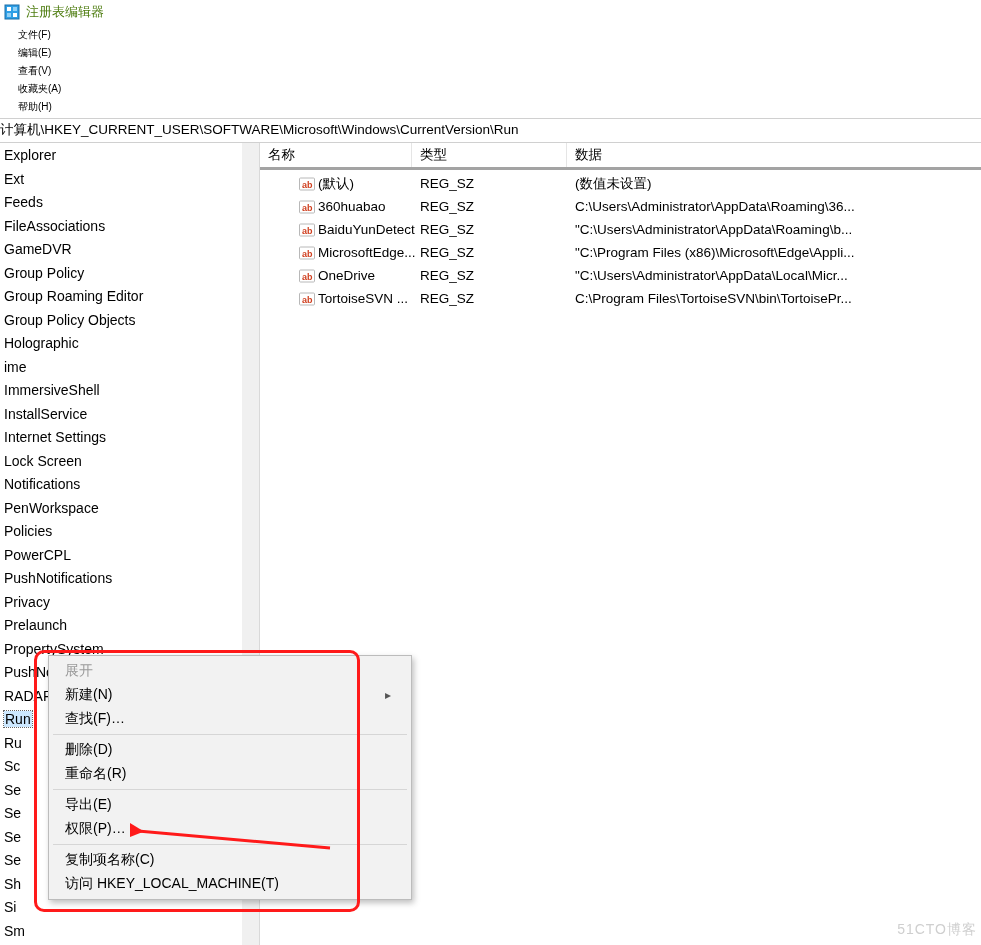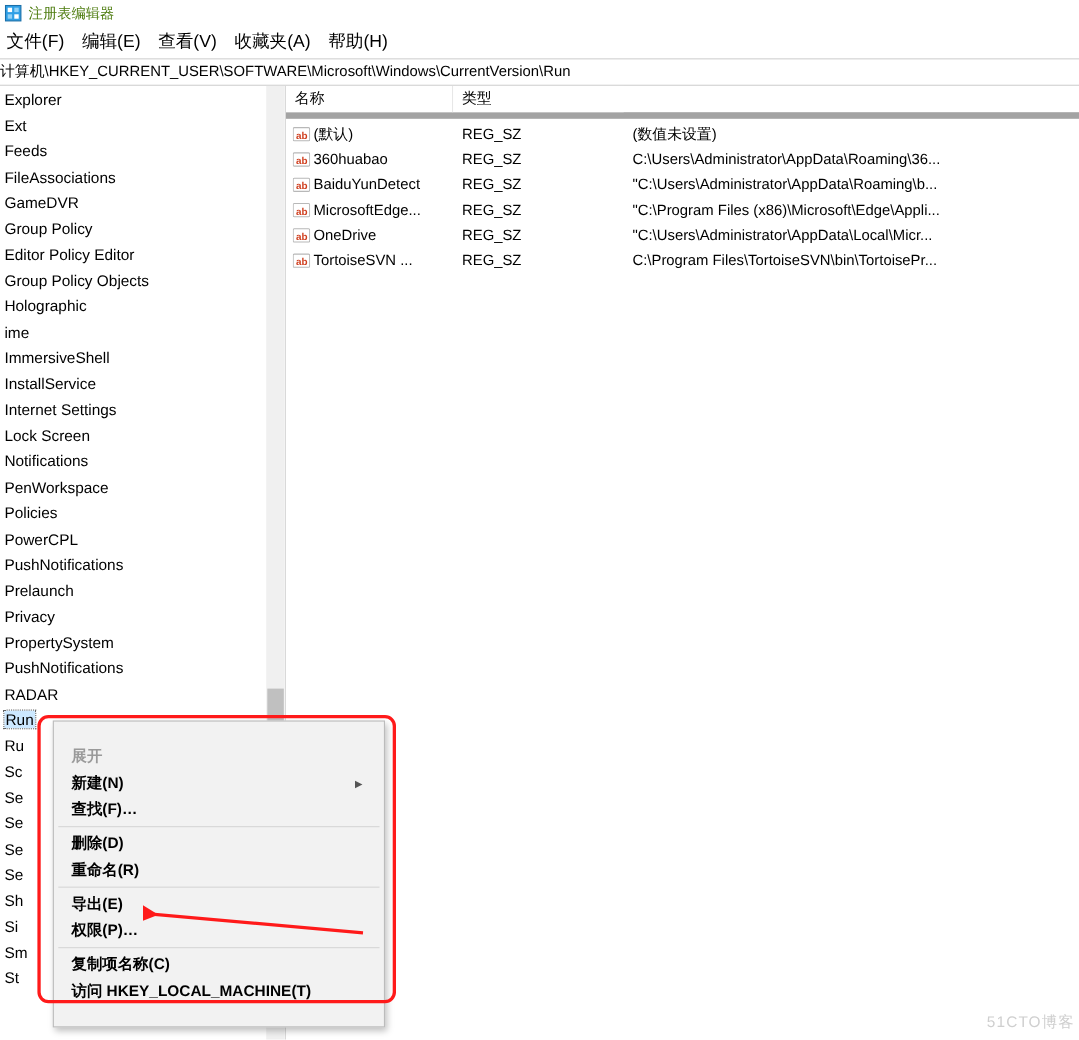--- a/index.html
+++ b/index.html
@@ -26,22 +26,23 @@
     margin-right: 6px;
     display: inline-flex;
     align-items: center;
     justify-content: center;
   }
   .titlebar .app-icon svg { width: 16px; height: 16px; }
   .titlebar .title { font-size: 13px; color: #4d7c0f; }
   
   .menubar {
     display: flex;
-    padding: 2px 0;
-    font-size: 16px;
+    padding: 2px 12px;
+    font-size: 10px;
+    flex-direction: column;
   }
   .menubar .menu-item {
     padding: 2px 10px 2px 6px;
     cursor: default;
   }
   
   .addressbar {
     border-top: 1px solid #d0d0d0;
     border-bottom: 1px solid #d0d0d0;
     padding: 2px 4px 3px 0;
@@ -95,21 +96,21 @@
     background: #c0c0c0;
   }
   
   .list-pane {
     flex: 1;
     overflow: hidden;
     position: relative;
   }
   .list-header {
     display: flex;
-    border-bottom: 6px solid #a3a3a3;
+    border-bottom: 3px solid #a3a3a3;
     font-size: 13.5px;
   }
   .list-header .col {
     padding: 3px 8px;
     border-right: 1px solid #e5e5e5;
     background: #fff;
     cursor: default;
   }
   .list-header .col:last-child { border-right: none; }
   .col-name { width: 152px; }
@@ -123,34 +124,33 @@
     line-height: 23px;
     cursor: default;
     padding-left: 6px;
   }
   .list-row .cell { white-space: nowrap; overflow: hidden; text-overflow: ellipsis; }
   .list-row .cell.name {
     width: 154px; display: flex; align-items: center; gap: 3px;
   }
   .list-row .cell.type { width: 155px; }
   .list-row .cell.data { flex: 1; }
-  .reg-icon { width: 16px; height: 16px; flex: 0 0 16px; display: inline-flex; align-items:center; justify-content:center; }
+  .reg-icon { width: 16px; height: 16px; flex: 0 0 16px; display: inline-flex; align-items:center; justify-content:center;margin-left:33px; }
   
   .context-menu {
     position: absolute;
     left: 48px;
     top: 655px;
-    width: 302px;
+    width: 364px;
     background: #f2f2f2;
     border: 1px solid #bcbcbc;
     box-shadow: 2px 3px 6px rgba(0,0,0,0.25);
-    padding: 20px 2px;
+    padding: 3px 2px;
     z-index: 20;
     font-size: 14px;
-    font-weight: bold;
   }
   .context-menu .cm-item {
     display: flex;
     align-items: center;
     justify-content: space-between;
     padding: 3px 18px 3px 14px;
     cursor: default;
     color: #000;
   }
   .context-menu .cm-item.disabled { color: #9a9a9a; }
@@ -225,35 +225,35 @@
 
   <div class="tree-pane">
     <div class="tree-scroll">
       <div class="tree-items" id="tree-items">
           <div class="tree-item"><span class="tlabel">Explorer</span></div>
           <div class="tree-item"><span class="tlabel">Ext</span></div>
           <div class="tree-item"><span class="tlabel">Feeds</span></div>
           <div class="tree-item"><span class="tlabel">FileAssociations</span></div>
           <div class="tree-item"><span class="tlabel">GameDVR</span></div>
           <div class="tree-item"><span class="tlabel">Group Policy</span></div>
-          <div class="tree-item"><span class="tlabel">Editor Policy Editor</span></div>
+          <div class="tree-item"><span class="tlabel">Group Roaming Editor</span></div>
           <div class="tree-item"><span class="tlabel">Group Policy Objects</span></div>
           <div class="tree-item"><span class="tlabel">Holographic</span></div>
           <div class="tree-item"><span class="tlabel">ime</span></div>
           <div class="tree-item"><span class="tlabel">ImmersiveShell</span></div>
           <div class="tree-item"><span class="tlabel">InstallService</span></div>
           <div class="tree-item"><span class="tlabel">Internet Settings</span></div>
           <div class="tree-item"><span class="tlabel">Lock Screen</span></div>
           <div class="tree-item"><span class="tlabel">Notifications</span></div>
           <div class="tree-item"><span class="tlabel">PenWorkspace</span></div>
           <div class="tree-item"><span class="tlabel">Policies</span></div>
           <div class="tree-item"><span class="tlabel">PowerCPL</span></div>
           <div class="tree-item"><span class="tlabel">PushNotifications</span></div>
+          <div class="tree-item"><span class="tlabel">Privacy</span></div>
           <div class="tree-item"><span class="tlabel">Prelaunch</span></div>
-          <div class="tree-item"><span class="tlabel">Privacy</span></div>
           <div class="tree-item"><span class="tlabel">PropertySystem</span></div>
           <div class="tree-item"><span class="tlabel">PushNotifications</span></div>
           <div class="tree-item"><span class="tlabel">RADAR</span></div>
           <div class="tree-item selected"><span class="tlabel">Run</span></div>
           <div class="tree-item"><span class="tlabel">Ru</span></div>
           <div class="tree-item"><span class="tlabel">Sc</span></div>
           <div class="tree-item"><span class="tlabel">Se</span></div>
           <div class="tree-item"><span class="tlabel">Se</span></div>
           <div class="tree-item"><span class="tlabel">Se</span></div>
           <div class="tree-item"><span class="tlabel">Se</span></div>
@@ -265,20 +265,21 @@
     </div>
     <div class="vscroll">
       <div class="thumb"></div>
     </div>
   </div>
 
   <div class="list-pane">
     <div class="list-header">
       <div class="col col-name">名称</div>
       <div class="col col-type">类型</div>
+      <div class="col col-data">数据</div>
     </div>
     <div class="list-body" id="list-body">
         <div class="list-row">
           <div class="cell name">
             <span class="reg-icon">
               <svg viewBox="0 0 16 16">
                 <rect x="0.5" y="2" width="15" height="12" rx="1" fill="#fff" stroke="#b8b8b8"></rect>
                 <text x="3" y="12" font-size="9" font-weight="bold" fill="#d04020">ab</text>
               </svg>
             </span>

